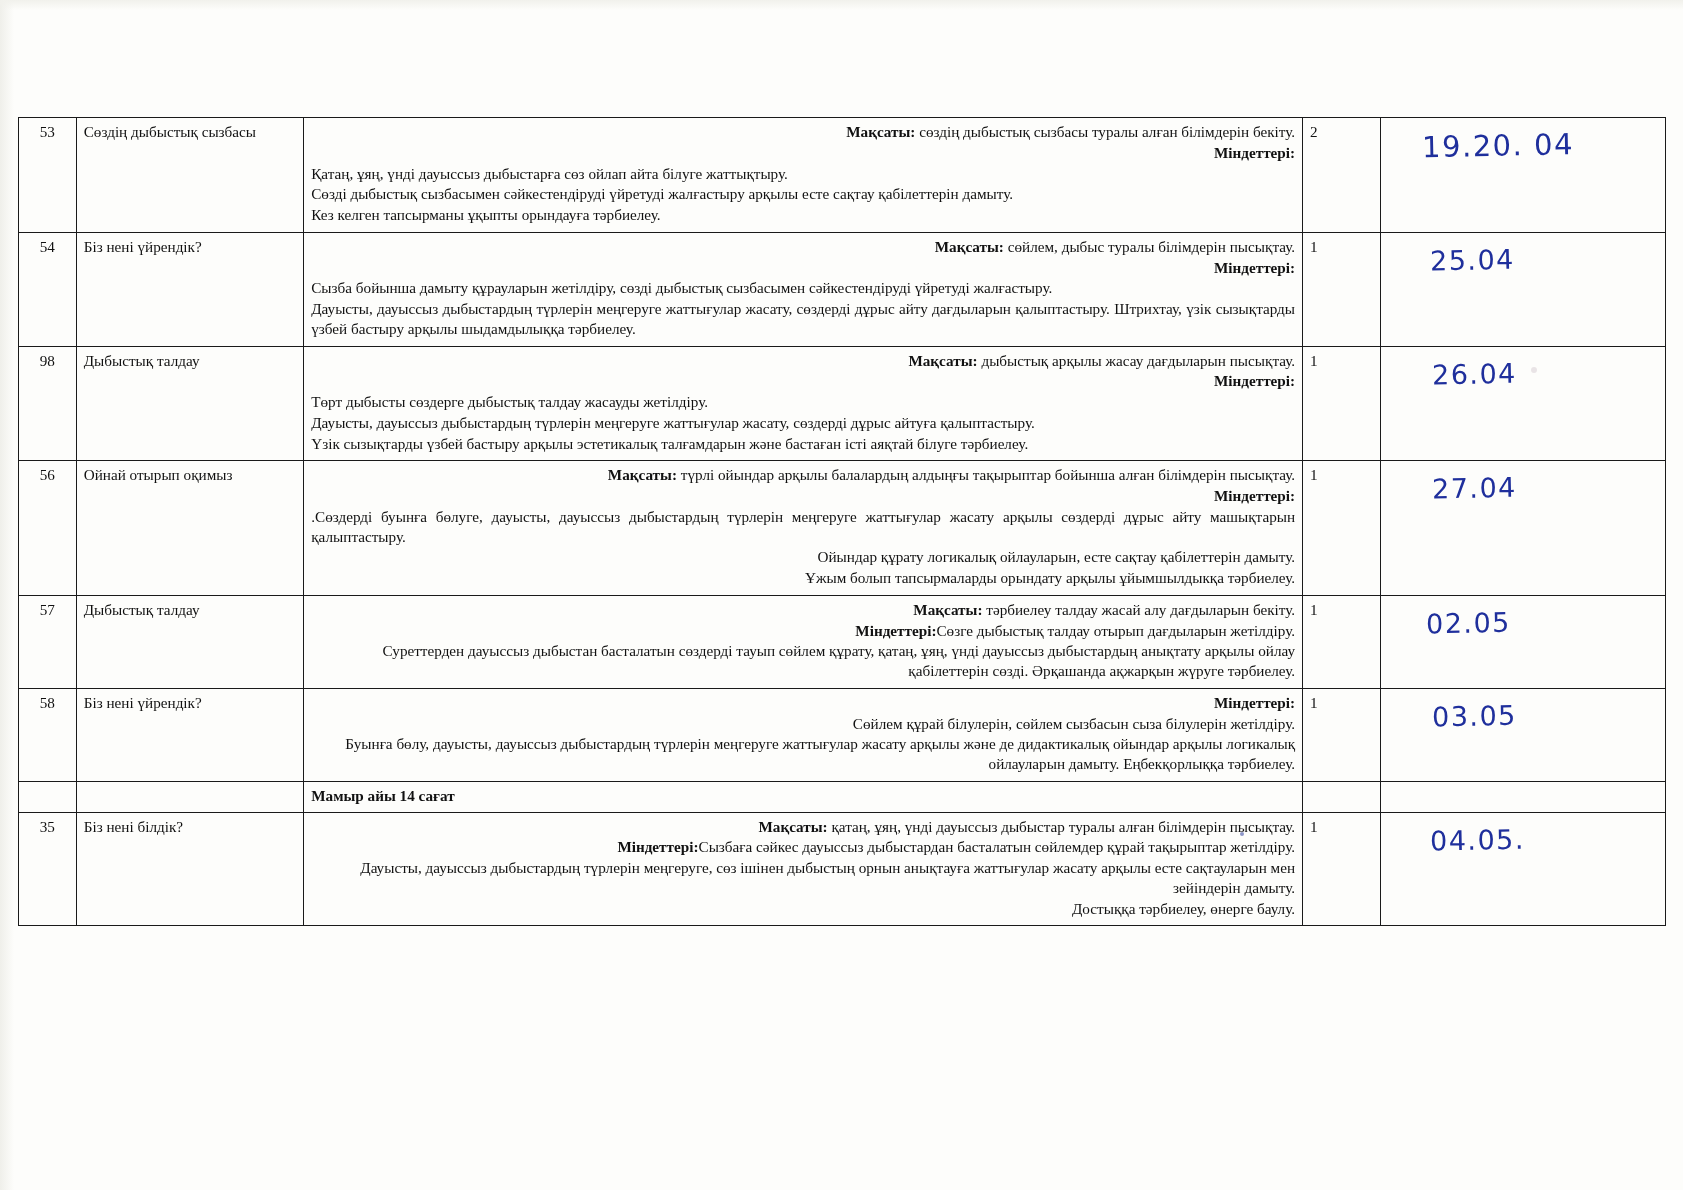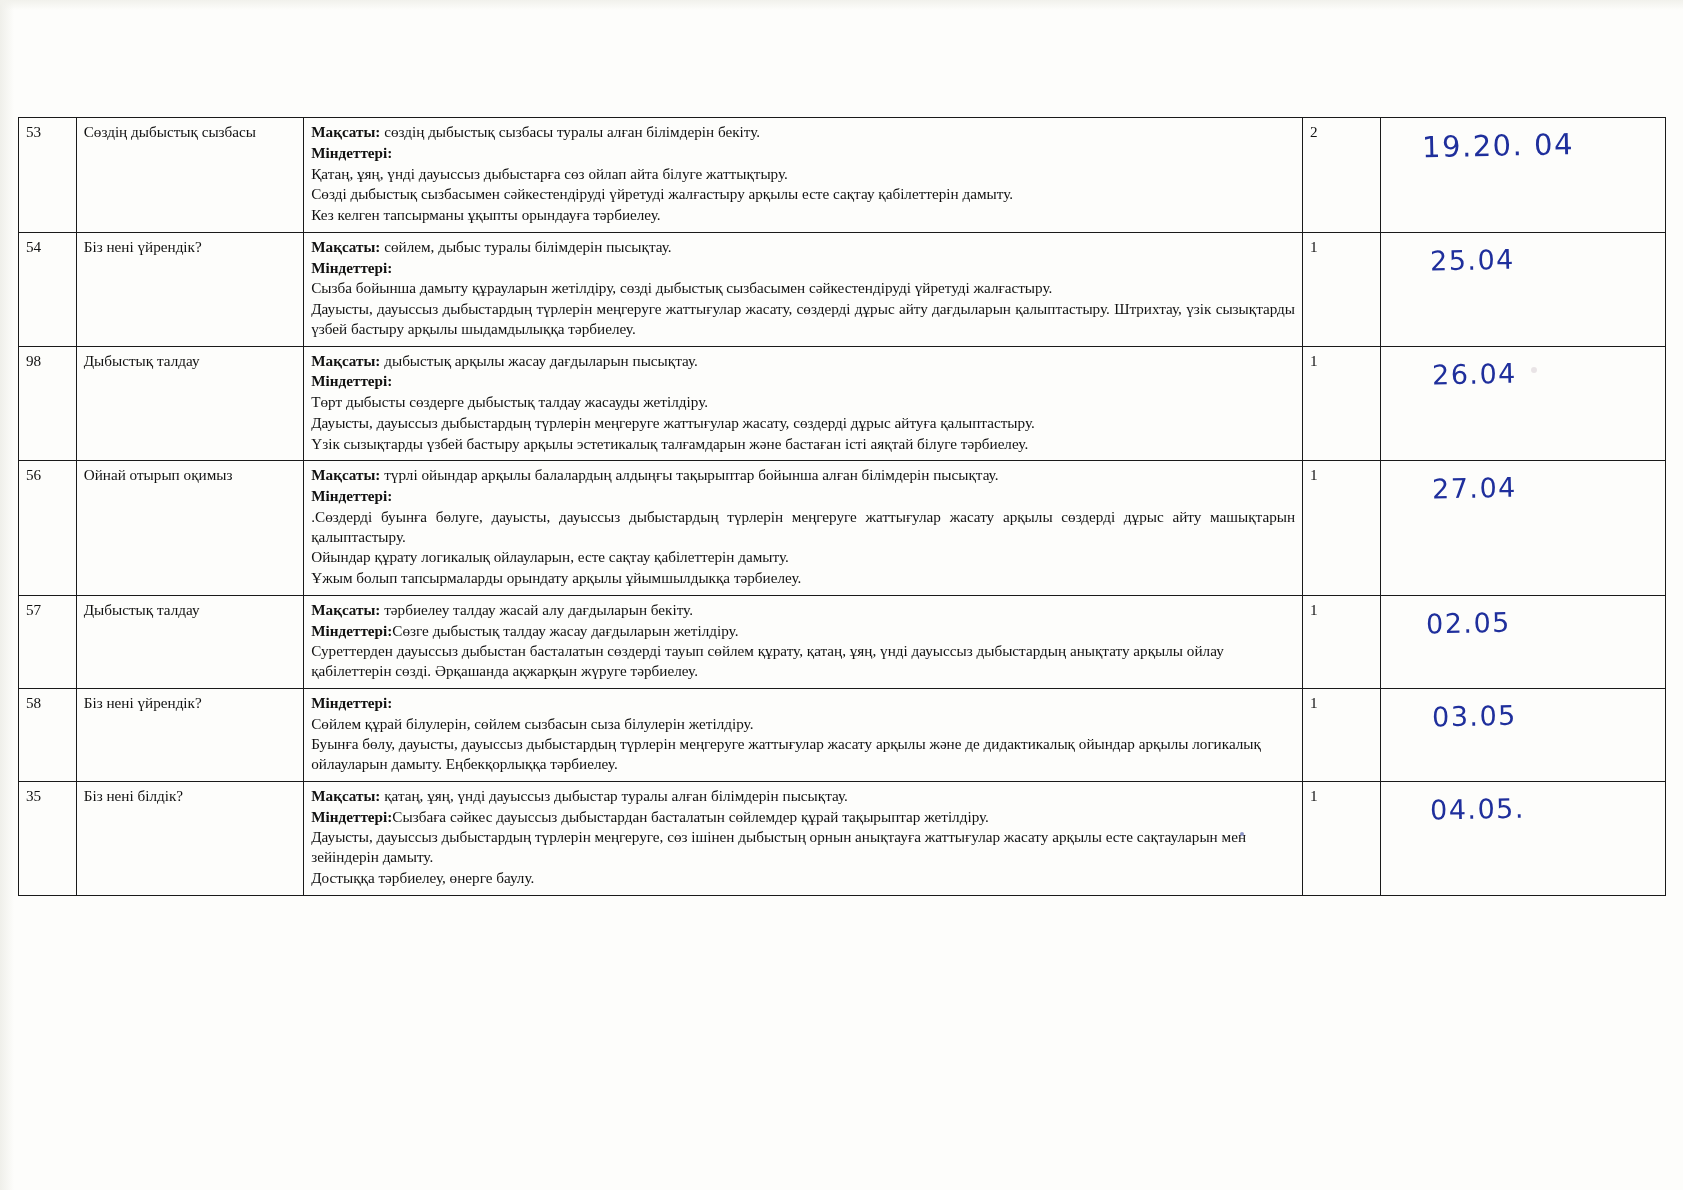--- a/index.html
+++ b/index.html
@@ -57,31 +57,31 @@
     padding: 4px 7px 6px 7px;
     font-size: 15.2px;
     line-height: 1.30;
   }
   col.c-num   { width: 52px; }
   col.c-topic { width: 205px; }
   col.c-body  { width: 900px; }
   col.c-hours { width: 70px; }
   col.c-date  { width: 257px; }
 
-  td.num   { text-align: left; padding-left: 9px; font-size: 15px; margin-top: 36px; }
+  td.num   { text-align: center; padding-left: 9px; font-size: 15px; margin-top: 36px; }
   td.topic { font-size: 15px; }
   td.hours { text-align: left; padding-left: 9px; font-size: 14px; }
   td.date  { padding: 0; }
 
   .lbl { font-weight: bold; }
   p.line {
     margin: 0 0 1px 0;
     text-align: justify;
   }
-  p.line.nj { text-align: left; }
+  p.line.nj { text-align: right; }
 
   .section-row td {
     border-left: 1px solid #1a1a1a;
     border-right: 1px solid #1a1a1a;
   }
   .section-title {
     font-weight: bold;
     font-size: 15.5px;
     text-align: left;
     padding-left: 22px;
@@ -186,21 +186,21 @@
         <td class="date">
           <span class="hand s4">27.04</span>
         </td>
       </tr>
 
       <tr>
         <td class="num">57</td>
         <td class="topic">Дыбыстық талдау</td>
         <td class="body">
           <p class="line nj"><span class="lbl">Мақсаты:</span><span> тәрбиелеу талдау жасай алу дағдыларын бекіту.</span></p>
-          <p class="line nj"><span class="lbl">Міндеттері:</span><span>Сөзге дыбыстық талдау жасау дағдыларын жетілдіру.</span></p>
+          <p class="line nj"><span class="lbl">Міндеттері:</span><span>Сөзге дыбыстық талдау отырып дағдыларын жетілдіру.</span></p>
           <p class="line nj">Суреттерден дауыссыз дыбыстан басталатын сөздерді тауып сөйлем құрату, қатаң, ұяң, үнді дауыссыз дыбыстардың анықтату арқылы ойлау қабілеттерін сөзді.   Әрқашанда ақжарқын жүруге тәрбиелеу.</p>
         </td>
         <td class="hours">1</td>
         <td class="date">
           <span class="hand s5">02.05</span>
         </td>
       </tr>
 
       <tr>
         <td class="num">58</td>
@@ -209,20 +209,27 @@
           <p class="line nj"><span class="lbl">Міндеттері:</span></p>
           <p class="line nj"> Сөйлем құрай білулерін, сөйлем сызбасын сыза білулерін жетілдіру.</p>
           <p class="line nj">Буынға бөлу, дауысты, дауыссыз дыбыстардың түрлерін меңгеруге жаттығулар жасату арқылы және де дидактикалық ойындар арқылы  логикалық ойлауларын дамыту.  Еңбекқорлыққа тәрбиелеу.</p>
         </td>
         <td class="hours">1</td>
         <td class="date">
           <span class="hand s6">03.05</span>
         </td>
       </tr>
 
+      <tr class="section-row">
+        <td class="blank-cell">&nbsp;</td>
+        <td class="blank-cell">&nbsp;</td>
+        <td class="section-title">Мамыр  айы 14 сағат</td>
+        <td class="blank-cell">&nbsp;</td>
+        <td class="blank-cell">&nbsp;</td>
+      </tr>
 
       <tr>
         <td class="num">35</td>
         <td class="topic">Біз нені білдік?</td>
         <td class="body">
           <p class="line nj"><span class="lbl">Мақсаты:</span><span> қатаң, ұяң, үнді дауыссыз дыбыстар туралы алған білімдерін пысықтау.</span></p>
           <p class="line nj"><span class="lbl">Міндеттері:</span><span>Сызбаға сәйкес дауыссыз дыбыстардан басталатын сөйлемдер құрай тақырыптар жетілдіру.</span></p>
           <p class="line nj">Дауысты, дауыссыз дыбыстардың түрлерін меңгеруге, сөз ішінен дыбыстың орнын анықтауға жаттығулар жасату арқылы есте сақтауларын мен зейіндерін дамыту.</p>
           <p class="line nj">Достыққа  тәрбиелеу, өнерге баулу.</p>
         </td>

